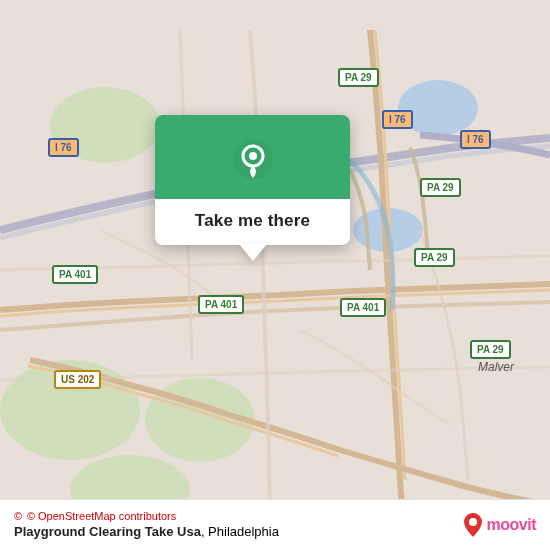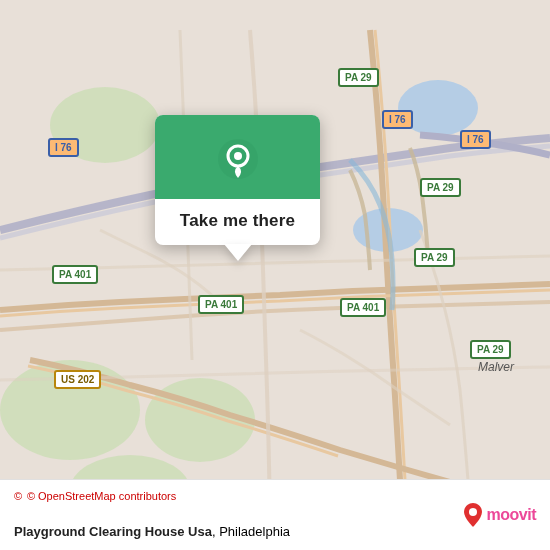--- a/index.html
+++ b/index.html
@@ -25,21 +25,21 @@
       position: absolute;
       top: 0; left: 0;
       width: 100%; height: 100%;
     }
 
     
     .popup-card {
       position: absolute;
       top: 115px;
       left: 155px;
-      width: 165px;
+      width: 195px;
       background: white;
       border-radius: 8px;
       box-shadow: 0 4px 16px rgba(0,0,0,0.28);
       display: flex;
       flex-direction: column;
       align-items: center;
       overflow: visible;
       z-index: 10;
     }
 
@@ -93,21 +93,21 @@
       display: flex;
       align-items: center;
       justify-content: space-between;
       border-top: 1px solid #e0e0e0;
       z-index: 20;
     }
 
     .bottom-bar-left {
       display: flex;
       flex-direction: column;
-      gap: 20px;
+      gap: 0;
     }
 
     .osm-credit {
       font-size: 10px;
       color: #555;
     }
     .osm-credit span {
       color: #c00;
       font-size: 11px;
       margin-right: 2px;
@@ -238,21 +238,21 @@
     <div class="popup-pointer"></div>
   </div>
 
   <div class="bottom-bar">
     <div class="bottom-bar-left">
       <div class="osm-credit">
         <span>©</span>
         <span>© OpenStreetMap contributors</span>
       </div>
       <div>
-        <span class="place-name">Playground Clearing House Usa</span><span class="place-city">, <span>Philadelphia</span></span>
+        <span class="place-name">Playground Clearing Take Usa</span><span class="place-city">, <span>Philadelphia</span></span>
       </div>
     </div>
     <div class="moovit-logo">
 
       <svg width="22" height="26" viewBox="0 0 22 26" xmlns="http://www.w3.org/2000/svg">
         <path d="M11,1 C6.03,1 2,5.03 2,10 C2,16 11,25 11,25 C11,25 20,16 20,10 C20,5.03 15.97,1 11,1 Z" fill="#e03030"></path>
         <circle cx="11" cy="10" r="4" fill="white"></circle>
       </svg>
       <span class="moovit-text">moovit</span>
     </div>

